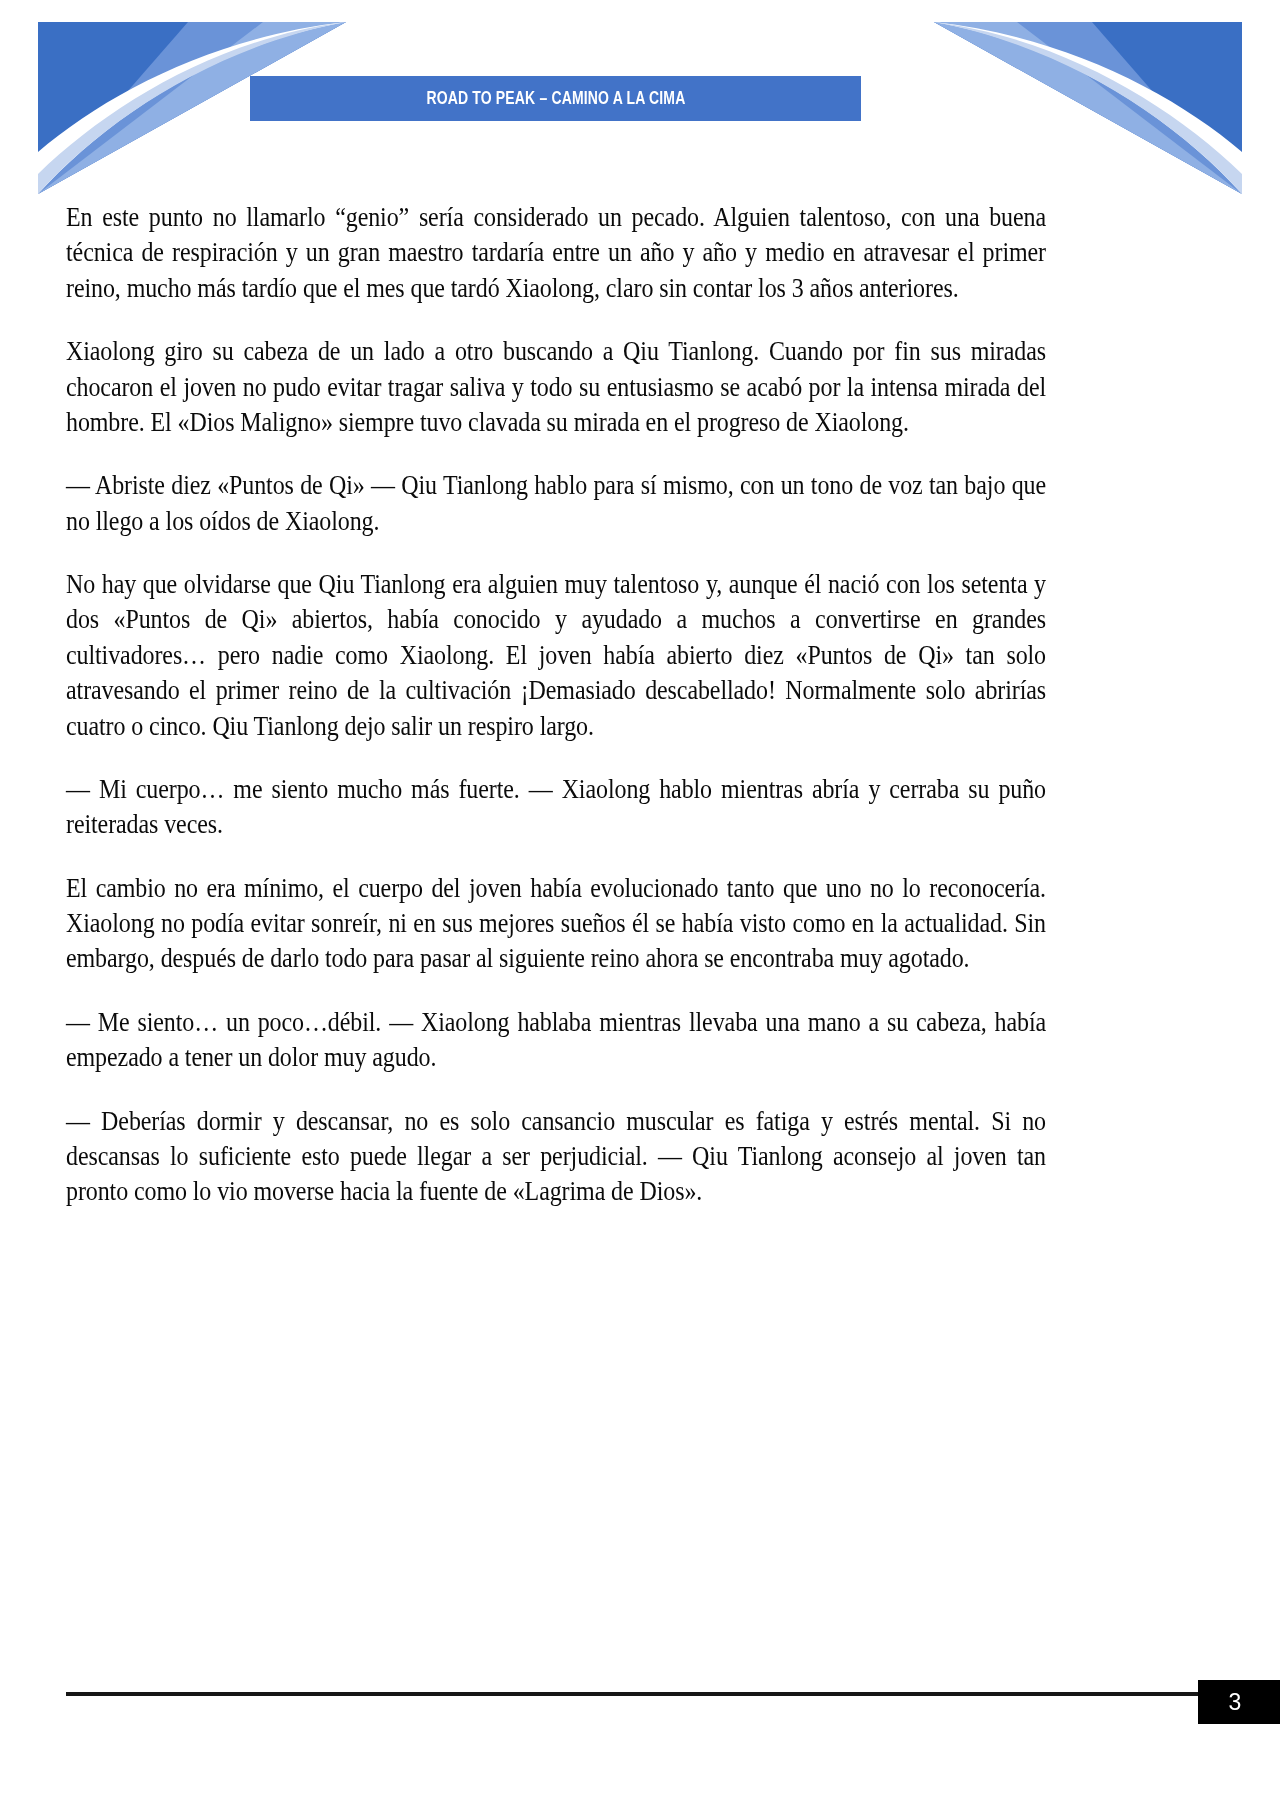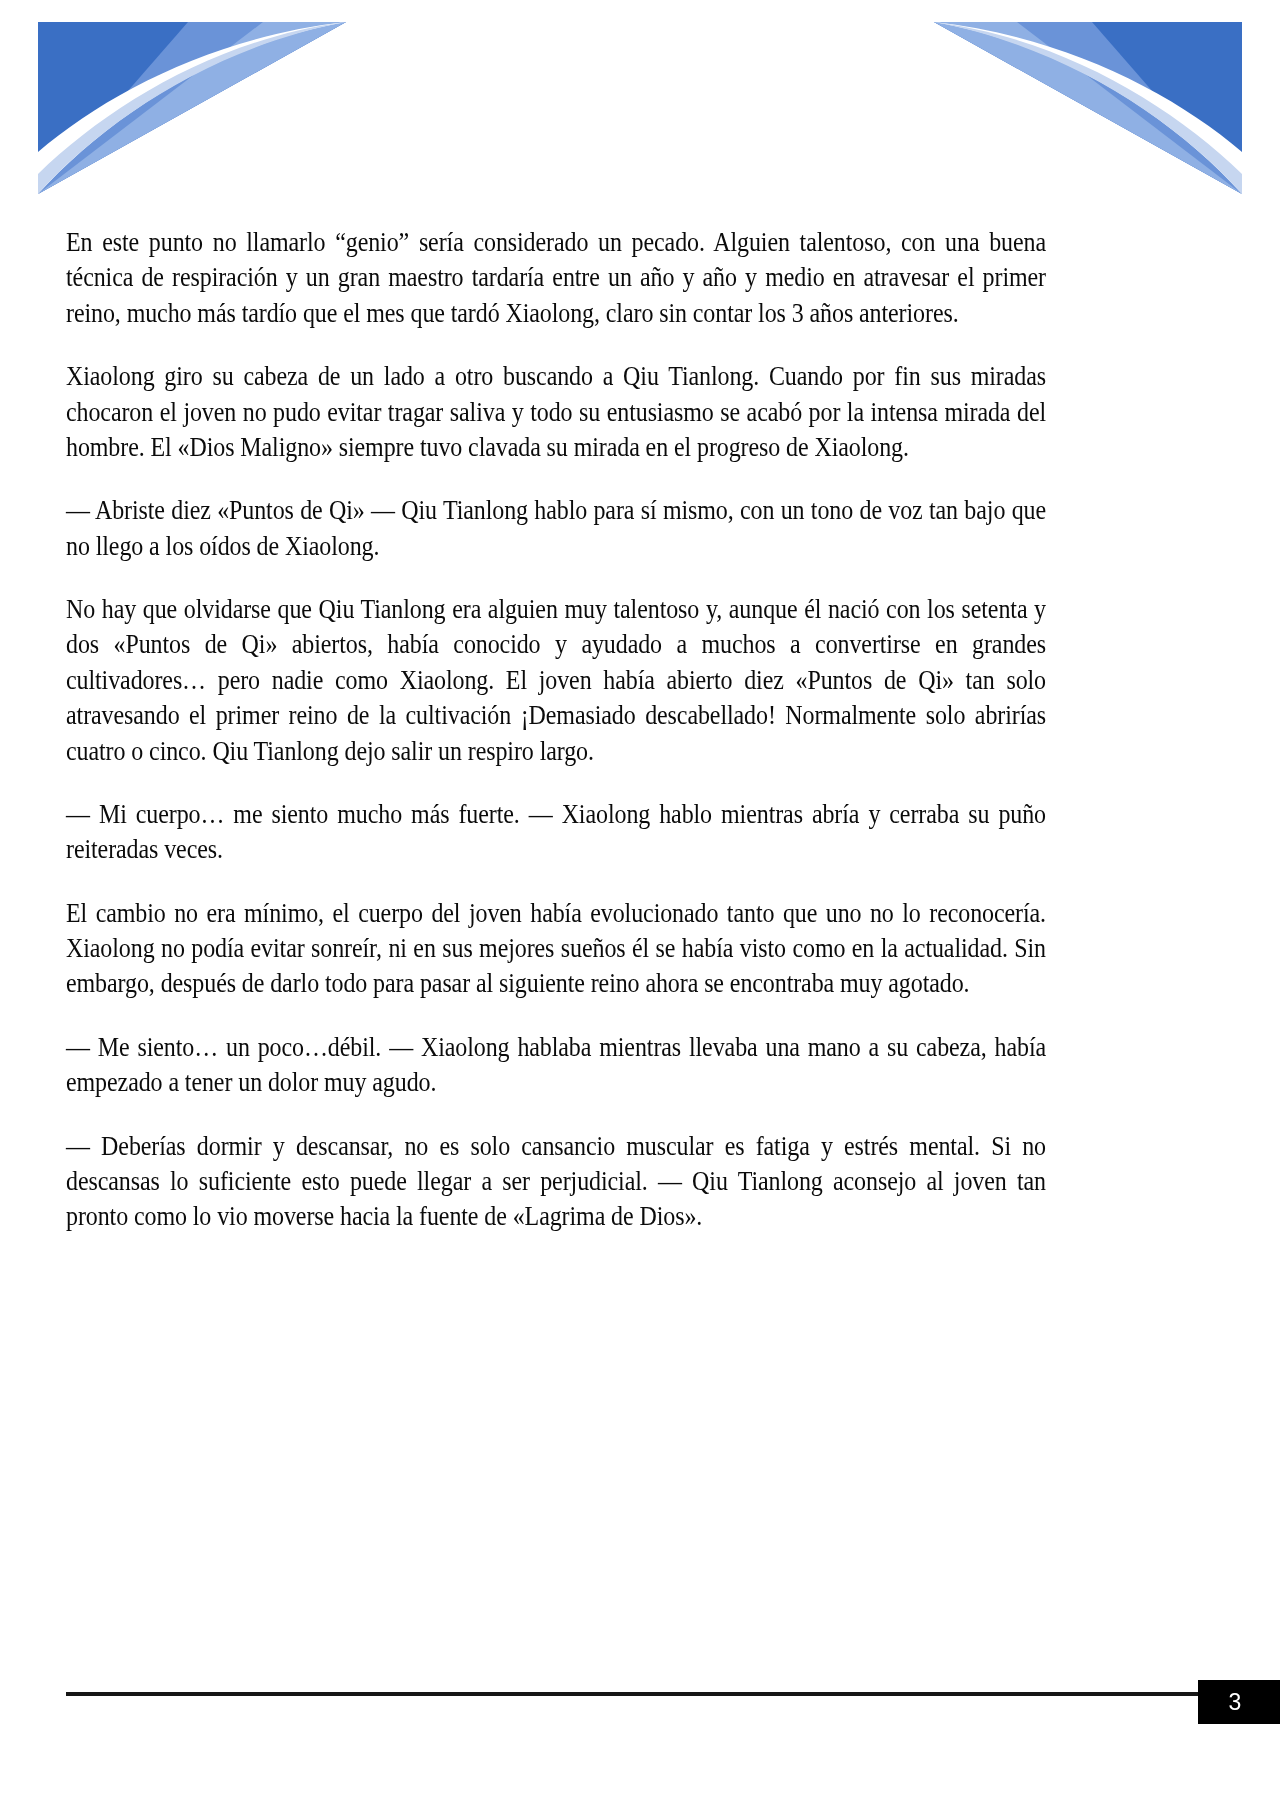--- a/index.html
+++ b/index.html
@@ -62,21 +62,21 @@
     letter-spacing: 0.2px;
     transform: scaleX(0.80);
     transform-origin: center center;
     white-space: nowrap;
   }
 
   
   .content {
     position: absolute;
     left: 66px;
-    top: 225px;
+    top: 200px;
     width: 980px;
   }
   .para {
     text-align: justify;
     text-justify: inter-word;
     font-size: 26.5px;
     line-height: 1.335;
     color: #0b0b0b;
     margin: 0 0 28px 0;
     transform: scaleX(0.905);
@@ -144,20 +144,23 @@
     <div class="corner-art right">
       <svg viewBox="0 0 308 172" preserveAspectRatio="none" aria-hidden="true">
         <polygon points="308,0 0,0 308,172" fill="#3a6fc4"></polygon>
         <polygon points="158,0 0,0 308,172" fill="#6a93d8"></polygon>
         <polygon points="83,0 0,0 308,172" fill="#8fb0e4"></polygon>
         <path d="M 0,0 C 128,22 238,95 308,172 L 308,130 C 238,70 128,14 0,0 Z" fill="#ffffff"></path>
         <path d="M 0,0 C 130,24 242,98 308,172 L 308,152 C 236,82 126,16 0,0 Z" fill="#c6d6f0"></path>
       </svg>
     </div>
 
+    <div class="title-band">
+      <span class="title-text">ROAD TO PEAK – CAMINO A LA CIMA</span>
+    </div>
   </div>
 
   <div class="content">
     <p class="para">En este punto no llamarlo “genio” sería considerado un pecado. Alguien talentoso, con una buena técnica de respiración y un gran maestro tardaría entre un año y año y medio en atravesar el primer reino, mucho más tardío que el mes que tardó Xiaolong, claro sin contar los 3 años anteriores.</p>
     <p class="para">Xiaolong giro su cabeza de un lado a otro buscando a Qiu Tianlong. Cuando por fin sus miradas chocaron el joven no pudo evitar tragar saliva y todo su entusiasmo se acabó por la intensa mirada del hombre. El «Dios Maligno» siempre tuvo clavada su mirada en el progreso de Xiaolong.</p>
     <p class="para">— Abriste diez «Puntos de Qi» — Qiu Tianlong hablo para sí mismo, con un tono de voz tan bajo que no llego a los oídos de Xiaolong.</p>
     <p class="para">No hay que olvidarse que Qiu Tianlong era alguien muy talentoso y, aunque él nació con los setenta y dos «Puntos de Qi» abiertos, había conocido y ayudado a muchos a convertirse en grandes cultivadores… pero nadie como Xiaolong. El joven había abierto diez «Puntos de Qi» tan solo atravesando el primer reino de la cultivación ¡Demasiado descabellado! Normalmente solo abrirías cuatro o cinco. Qiu Tianlong dejo salir un respiro largo.</p>
     <p class="para">— Mi cuerpo… me siento mucho más fuerte. — Xiaolong hablo mientras abría y cerraba su puño reiteradas veces.</p>
     <p class="para">El cambio no era mínimo, el cuerpo del joven había evolucionado tanto que uno no lo reconocería. Xiaolong no podía evitar sonreír, ni en sus mejores sueños él se había visto como en la actualidad. Sin embargo, después de darlo todo para pasar al siguiente reino ahora se encontraba muy agotado.</p>
     <p class="para">— Me siento… un poco…débil. —  Xiaolong hablaba mientras llevaba una mano a su cabeza, había empezado a tener un dolor muy agudo.</p>

